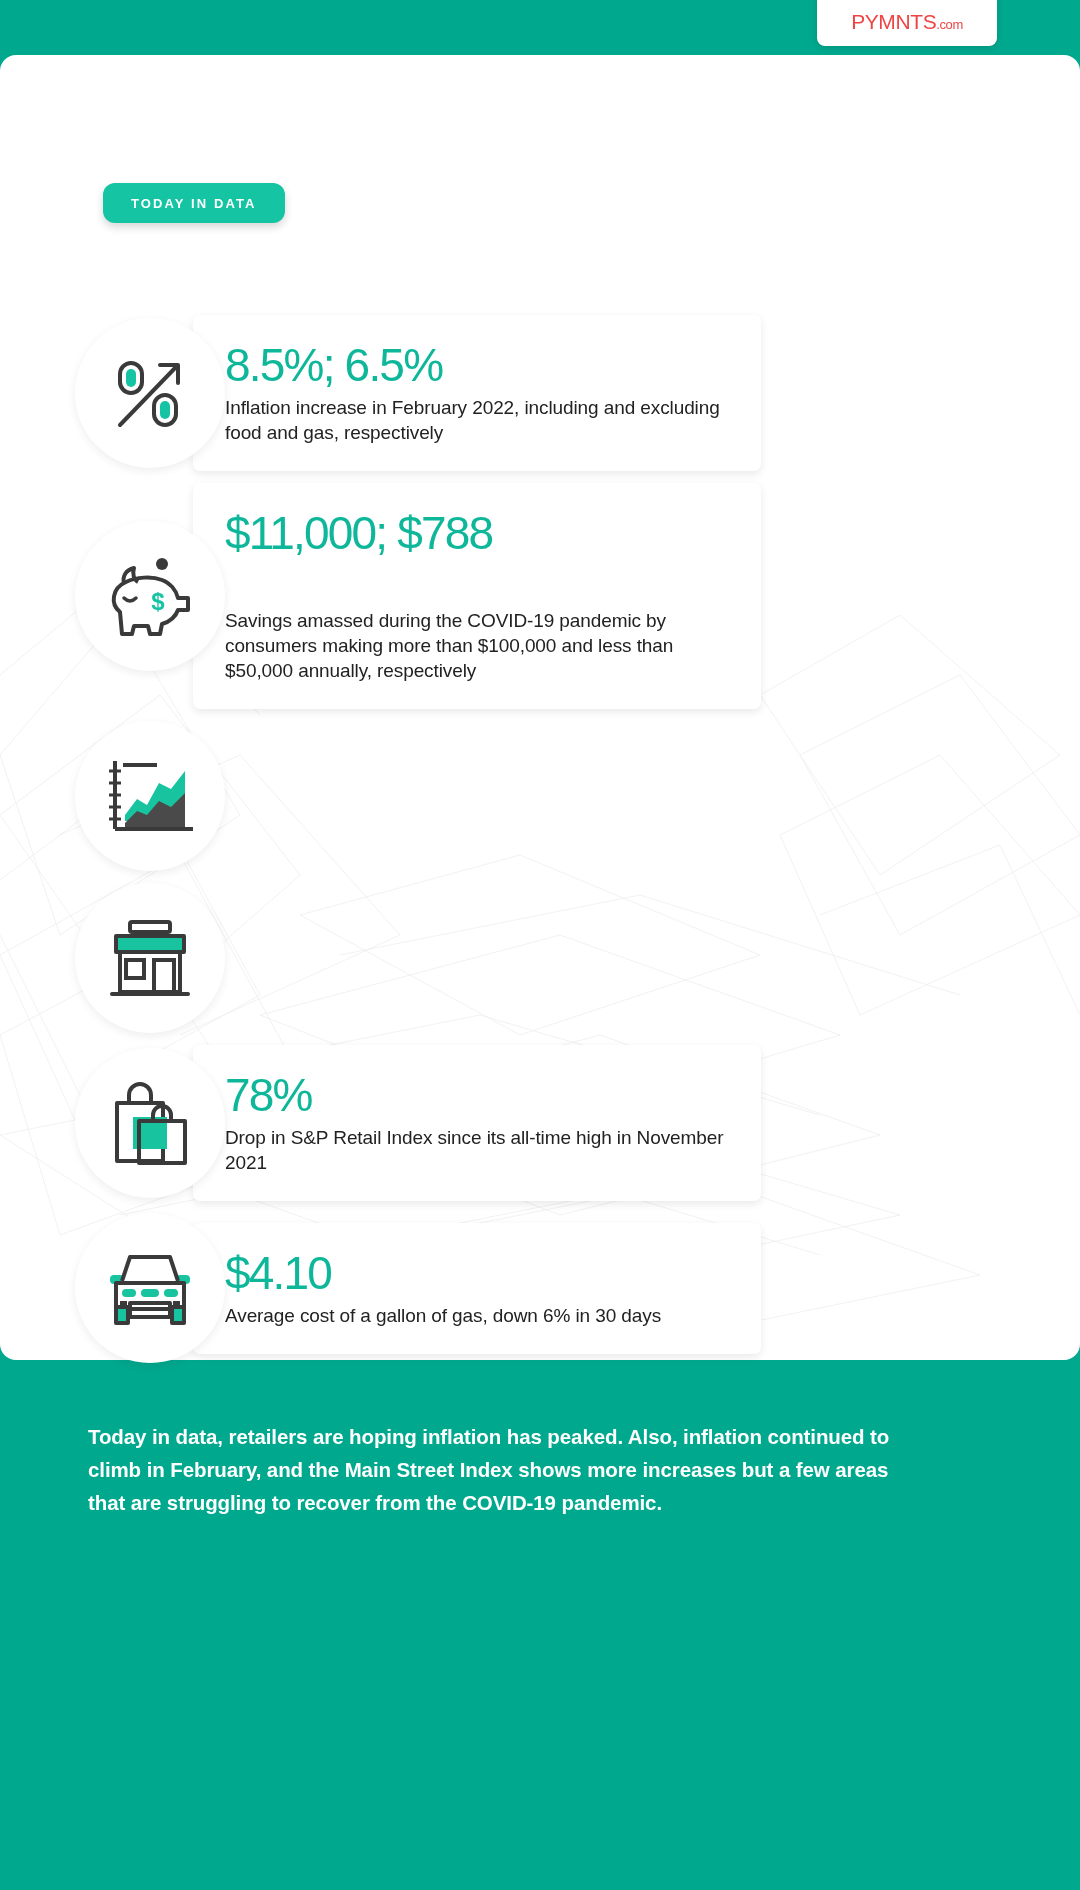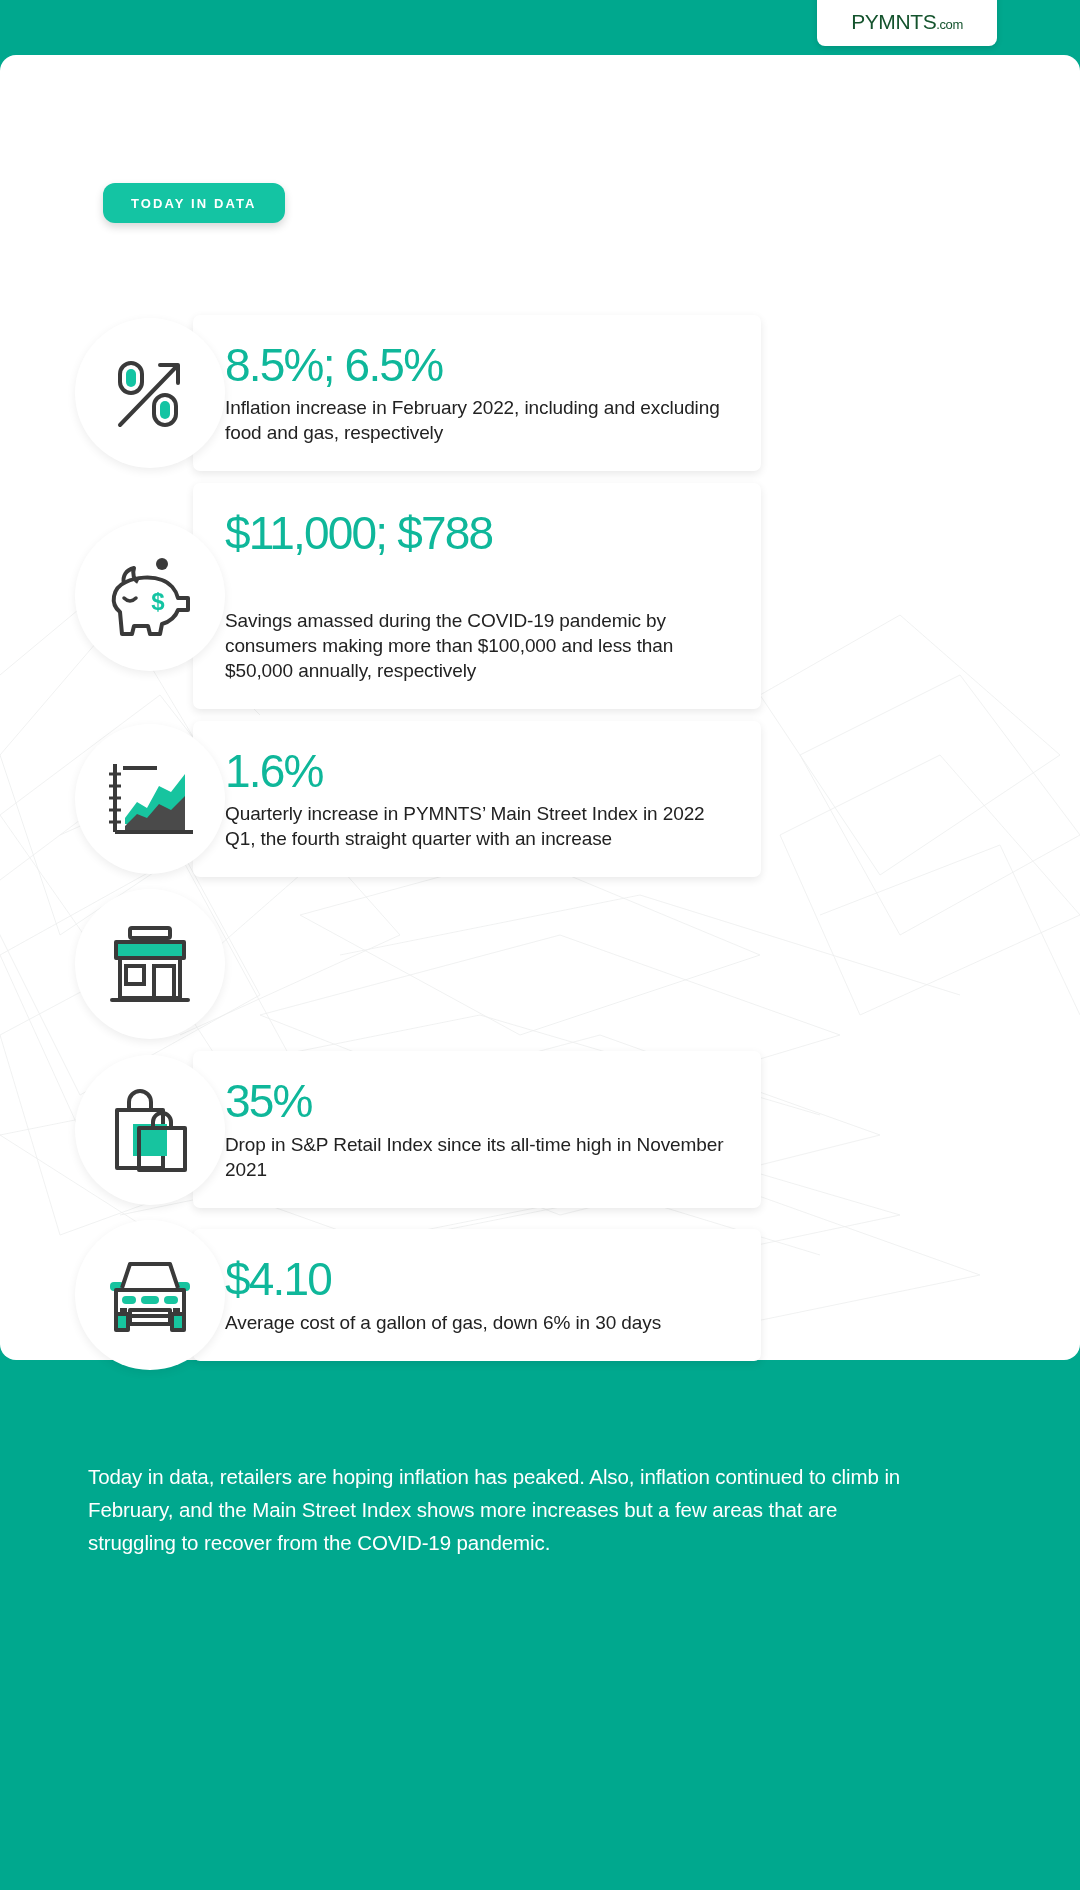--- a/index.html
+++ b/index.html
@@ -37,21 +37,21 @@
     border-radius: 0 0 8px 8px;
     box-shadow: 0 2px 6px rgba(0,0,0,0.13);
     display: flex;
     align-items: flex-end;
     justify-content: center;
     padding-bottom: 12px;
   }
   .logo-text {
     font-size: 21px;
     letter-spacing: -0.4px;
-    color: #14532d;
+    color: #ef4444;
     font-weight: 400;
   }
   .logo-text .dotcom { font-size: 13px; }
 
   
   .panel {
     position: absolute;
     top: 55px;
     left: 0px;
     width: 1080px;
@@ -177,24 +177,23 @@
     height: 530px;
     background: #00a88e;
   }
   .footer-text {
     position: absolute;
     top: 60px;
     left: 88px;
     width: 830px;
     color: #ffffff;
     font-size: 20.5px;
-    font-weight: 400;
+    font-weight: 700;
     line-height: 1.62;
     letter-spacing: -0.1px;
-    margin-top: 40px;
   }
 
   
   .ico { display: block; }
 </style>
 </head>
 <body>
 
 <div class="page">
 
@@ -281,24 +280,20 @@
               <line x1="8" y1="30" x2="20" y2="30"></line>
             <line x1="8" y1="42" x2="20" y2="42"></line>
               <line x1="8" y1="54" x2="20" y2="54"></line>
             <line x1="8" y1="66" x2="20" y2="66"></line>
           </g>
           <line x1="22" y1="12" x2="56" y2="12" stroke="#3a3a3a" stroke-width="4"></line>
           <polygon points="24,62 36,46 46,52 58,30 70,36 84,18 84,68 24,68" fill="#17c49f"></polygon>
           <polygon points="24,70 36,58 46,62 58,48 70,54 84,40 84,74 24,74" fill="#4a4a4a"></polygon>
         </svg>
       </div>
-      <div class="card">
-        <div class="stat">1.6%</div>
-        <div class="desc">Quarterly increase in PYMNTS’ Main Street Index in 2022 Q1, the fourth straight quarter with an increase</div>
-      </div>
     </div>
 
     <div class="row">
       <div class="icon-wrap">
         <svg class="ico" width="96" height="88" viewBox="0 0 96 88">
           <rect x="28" y="8" width="40" height="10" rx="2" fill="none" stroke="#3a3a3a" stroke-width="4"></rect>
           <path d="M14 22 h68 v16 h-68 z" fill="#17c49f" stroke="#3a3a3a" stroke-width="4" stroke-linejoin="round"></path>
           <rect x="18" y="38" width="60" height="40" fill="none" stroke="#3a3a3a" stroke-width="4"></rect>
           <rect x="24" y="46" width="18" height="18" fill="none" stroke="#3a3a3a" stroke-width="4"></rect>
           <rect x="52" y="46" width="20" height="32" fill="none" stroke="#3a3a3a" stroke-width="4"></rect>
@@ -311,21 +306,21 @@
       <div class="icon-wrap">
         <svg class="ico" width="94" height="92" viewBox="0 0 94 92">
           <path d="M14 26 h46 v58 h-46 z" fill="none" stroke="#3a3a3a" stroke-width="4" stroke-linejoin="round"></path>
           <path d="M26 26 v-8 a11 11 0 0 1 22 0 v8" fill="none" stroke="#3a3a3a" stroke-width="4"></path>
           <rect x="30" y="40" width="34" height="32" fill="#17c49f"></rect>
           <path d="M36 44 h46 v42 h-46 z" fill="none" stroke="#3a3a3a" stroke-width="4" stroke-linejoin="round"></path>
           <path d="M50 44 v-6 a9 9 0 0 1 18 0 v6" fill="none" stroke="#3a3a3a" stroke-width="4"></path>
         </svg>
       </div>
       <div class="card">
-        <div class="stat">35%</div>
+        <div class="stat">78%</div>
         <div class="desc">Drop in S&amp;P Retail Index since its all-time high in November 2021</div>
       </div>
     </div>
 
     <div class="row">
       <div class="icon-wrap">
         <svg class="ico" width="104" height="86" viewBox="0 0 104 86">
           <rect x="12" y="30" width="14" height="9" rx="4" fill="#17c49f"></rect>
           <rect x="78" y="30" width="14" height="9" rx="4" fill="#17c49f"></rect>
           <path d="M24 36 L32 12 h40 l8 24" fill="none" stroke="#3a3a3a" stroke-width="4" stroke-linejoin="round"></path>

